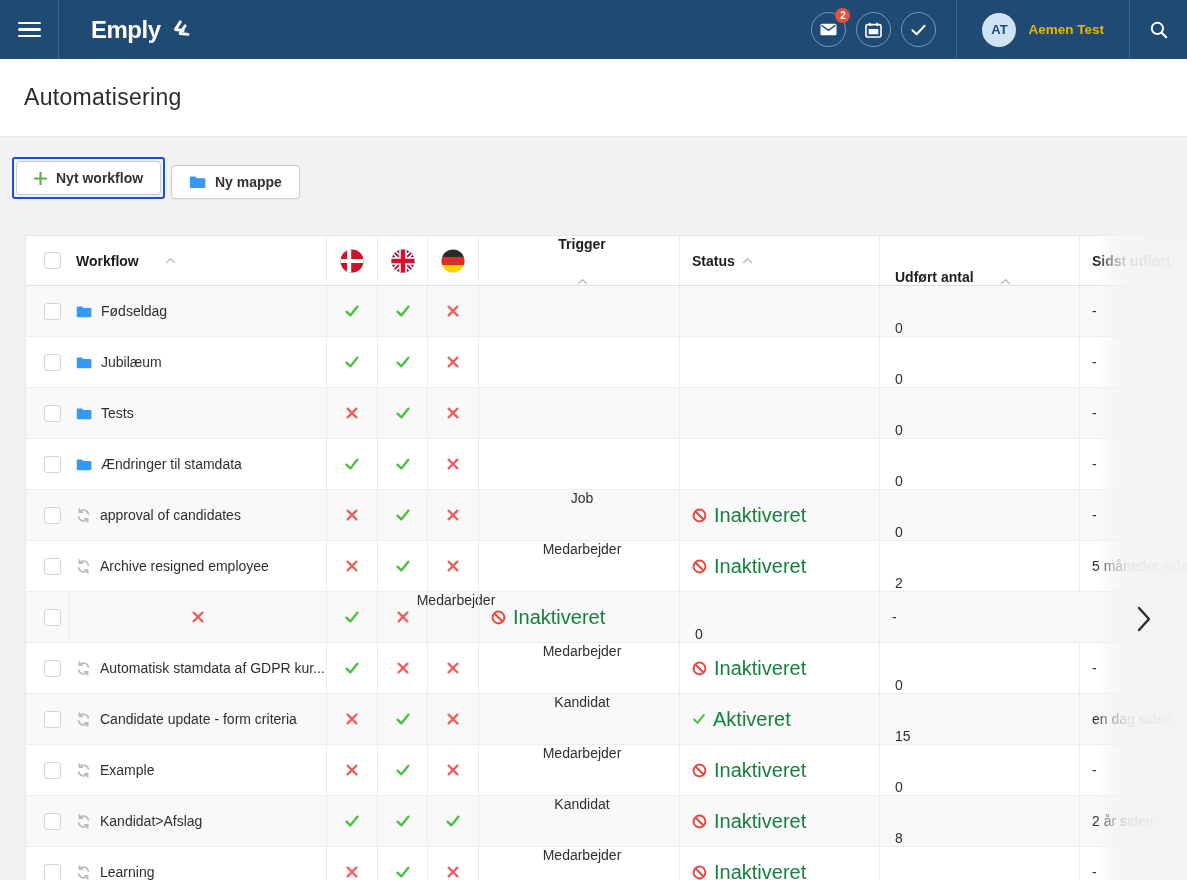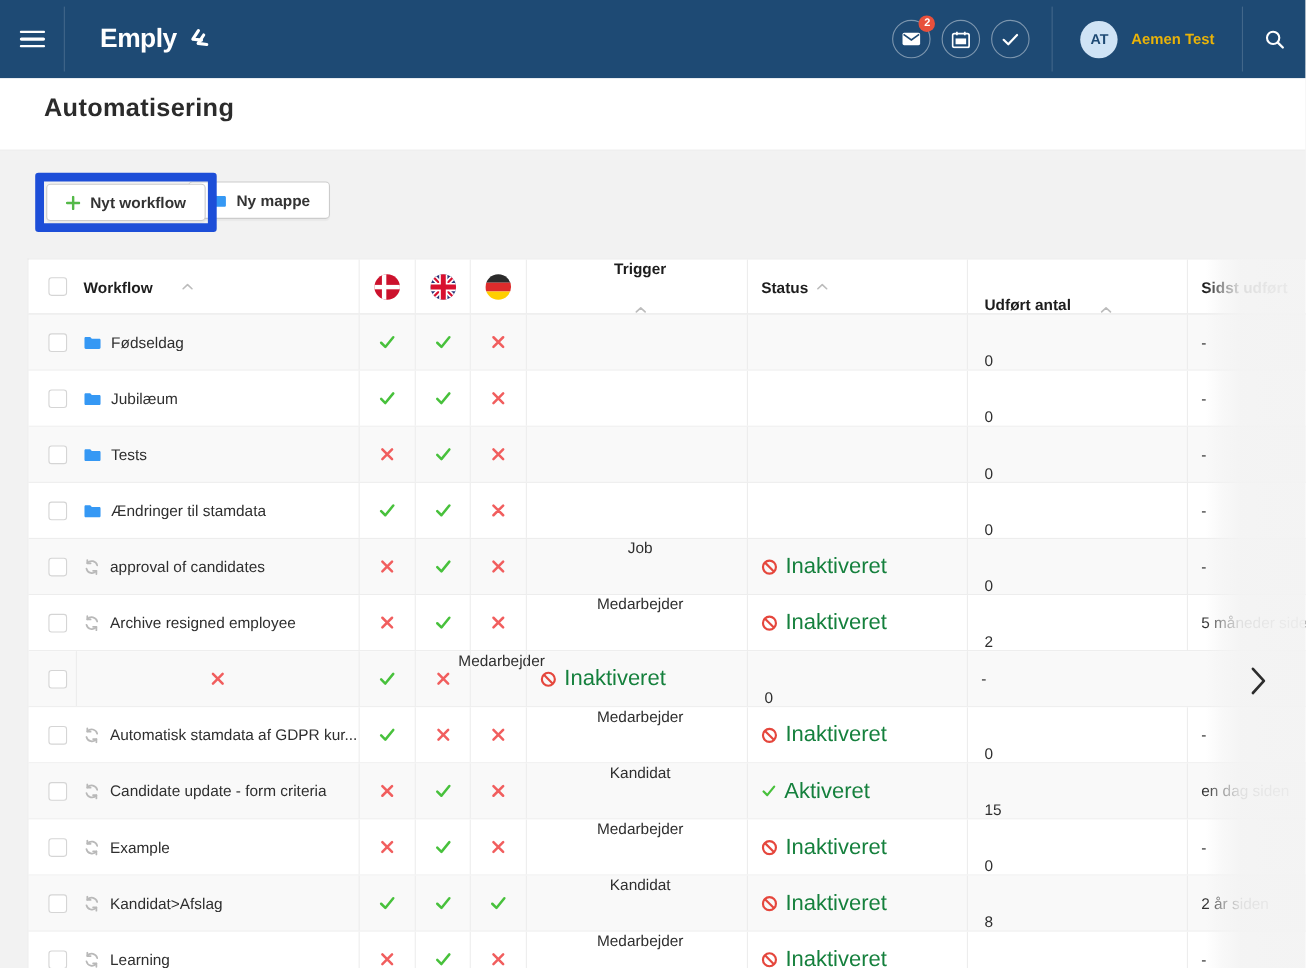--- a/index.html
+++ b/index.html
@@ -1,41 +1,41 @@
 <!DOCTYPE html>
 <html><head>
 <meta charset="utf-8">
 <style>
   * { box-sizing: border-box; }
   html,body { margin:0; padding:0; background:#f2f2f2; font-family:"Liberation Sans", sans-serif; }
   .viewport { position:relative; width:1187px; height:880px; overflow:hidden; background:#f2f2f2; }
 
   
-  .navbar { position:absolute; top:0; left:0; width:1187px; height:71px; background:#1e4a74; display:flex; align-items:center; z-index:5; }
+  .navbar { position:absolute; top:0; left:0; width:1187px; height:59px; background:#1e4a74; display:flex; align-items:center; z-index:5; }
   .hamburger { width:58px; height:59px; background:none; border:none; cursor:pointer; display:flex; flex-direction:column; align-items:center; justify-content:center; gap:4px; }
   .hamburger span { display:block; width:23px; height:2.5px; background:#fff; border-radius:2px; }
   .nav-divider { width:1px; height:59px; background:rgba(255,255,255,.16); flex:none; }
   .brand { display:flex; align-items:center; gap:7px; margin-left:26px; cursor:pointer; background:none; border:none; }
   .brand-text { color:#fff; font-size:24px; font-weight:700; letter-spacing:-0.5px; font-family:"Liberation Sans", sans-serif; }
   .brand-mark svg { display:block; transform:rotate(-18deg); }
   .nav-right { margin-left:auto; display:flex; align-items:center; height:59px; }
   .nav-icons { display:flex; align-items:center; gap:10px; margin-right:20px; }
   .nav-circle { position:relative; width:35px; height:35px; border-radius:50%; border:1.5px solid rgba(255,255,255,.42); background:none; cursor:pointer; display:flex; align-items:center; justify-content:center; padding:0; }
   .badge { position:absolute; top:-5px; right:-5px; min-width:15px; height:15px; padding:0 3px; border-radius:8px; background:#e8503c; color:#fff; font-size:10px; font-weight:700; display:flex; align-items:center; justify-content:center; }
   .user { display:flex; align-items:center; gap:12px; padding:0 25px; height:59px; cursor:pointer; background:none; border:none; }
   .avatar { width:34px; height:34px; border-radius:50%; background:#cfe3f5; color:#1e4a74; font-size:13px; font-weight:700; display:flex; align-items:center; justify-content:center; font-family:"Liberation Sans", sans-serif; }
   .user-name { color:#eab308; font-size:13.5px; font-weight:700; font-family:"Liberation Sans", sans-serif; }
   .nav-search { width:57px; height:59px; background:none; border:none; cursor:pointer; display:flex; align-items:center; justify-content:center; }
 
   
   .title-band { position:absolute; top:59px; left:0; width:1187px; height:78px; background:#fff; border-bottom:1px solid #eaeaea; display:flex; align-items:center; }
-  .title-band h1 { margin:0 0 0 40px; font-size:23px; font-weight:700; color:#2b2b2b; letter-spacing:.3px; }
+  .title-band h1 { margin:0 0 0 24px; font-size:23px; font-weight:400; color:#2b2b2b; letter-spacing:.3px; }
 
   
-  .highlight-box { position:absolute; left:32px; top:157px; border:8px solid #1d4ed8; border-radius:3px; padding:2px; z-index:2; }
+  .highlight-box { position:absolute; left:12px; top:157px; border:2px solid #1d4ed8; border-radius:3px; padding:2px; z-index:2; }
   .btn { height:34px; display:inline-flex; align-items:center; gap:9px; padding:0 17px; background:#fff; border:1px solid #cccccc; border-radius:4px; font-size:14px; font-weight:700; color:#333; cursor:pointer; font-family:"Liberation Sans", sans-serif; box-shadow:0 1px 1px rgba(0,0,0,.04); white-space:nowrap; }
   .btn .ic { display:flex; align-items:center; }
   .btn-mappe { position:absolute; left:171px; top:165px; }
 
   
   .table-card { position:absolute; left:25px; top:235px; width:1250px; background:#fff; border:1px solid #e7e7e7; border-bottom:none; }
   .thead, .trow { display:grid; grid-template-columns:43px 257px 51px 50px 51px 201px 200px 200px 197px; }
   .thead { height:50px; border-bottom:1px solid #e0e0e0; background:#fff; }
   .trow { height:51px; border-bottom:1px solid #ededed; background:#fff; cursor:pointer; }
   .trow.alt { background:#f9f9f9; }

